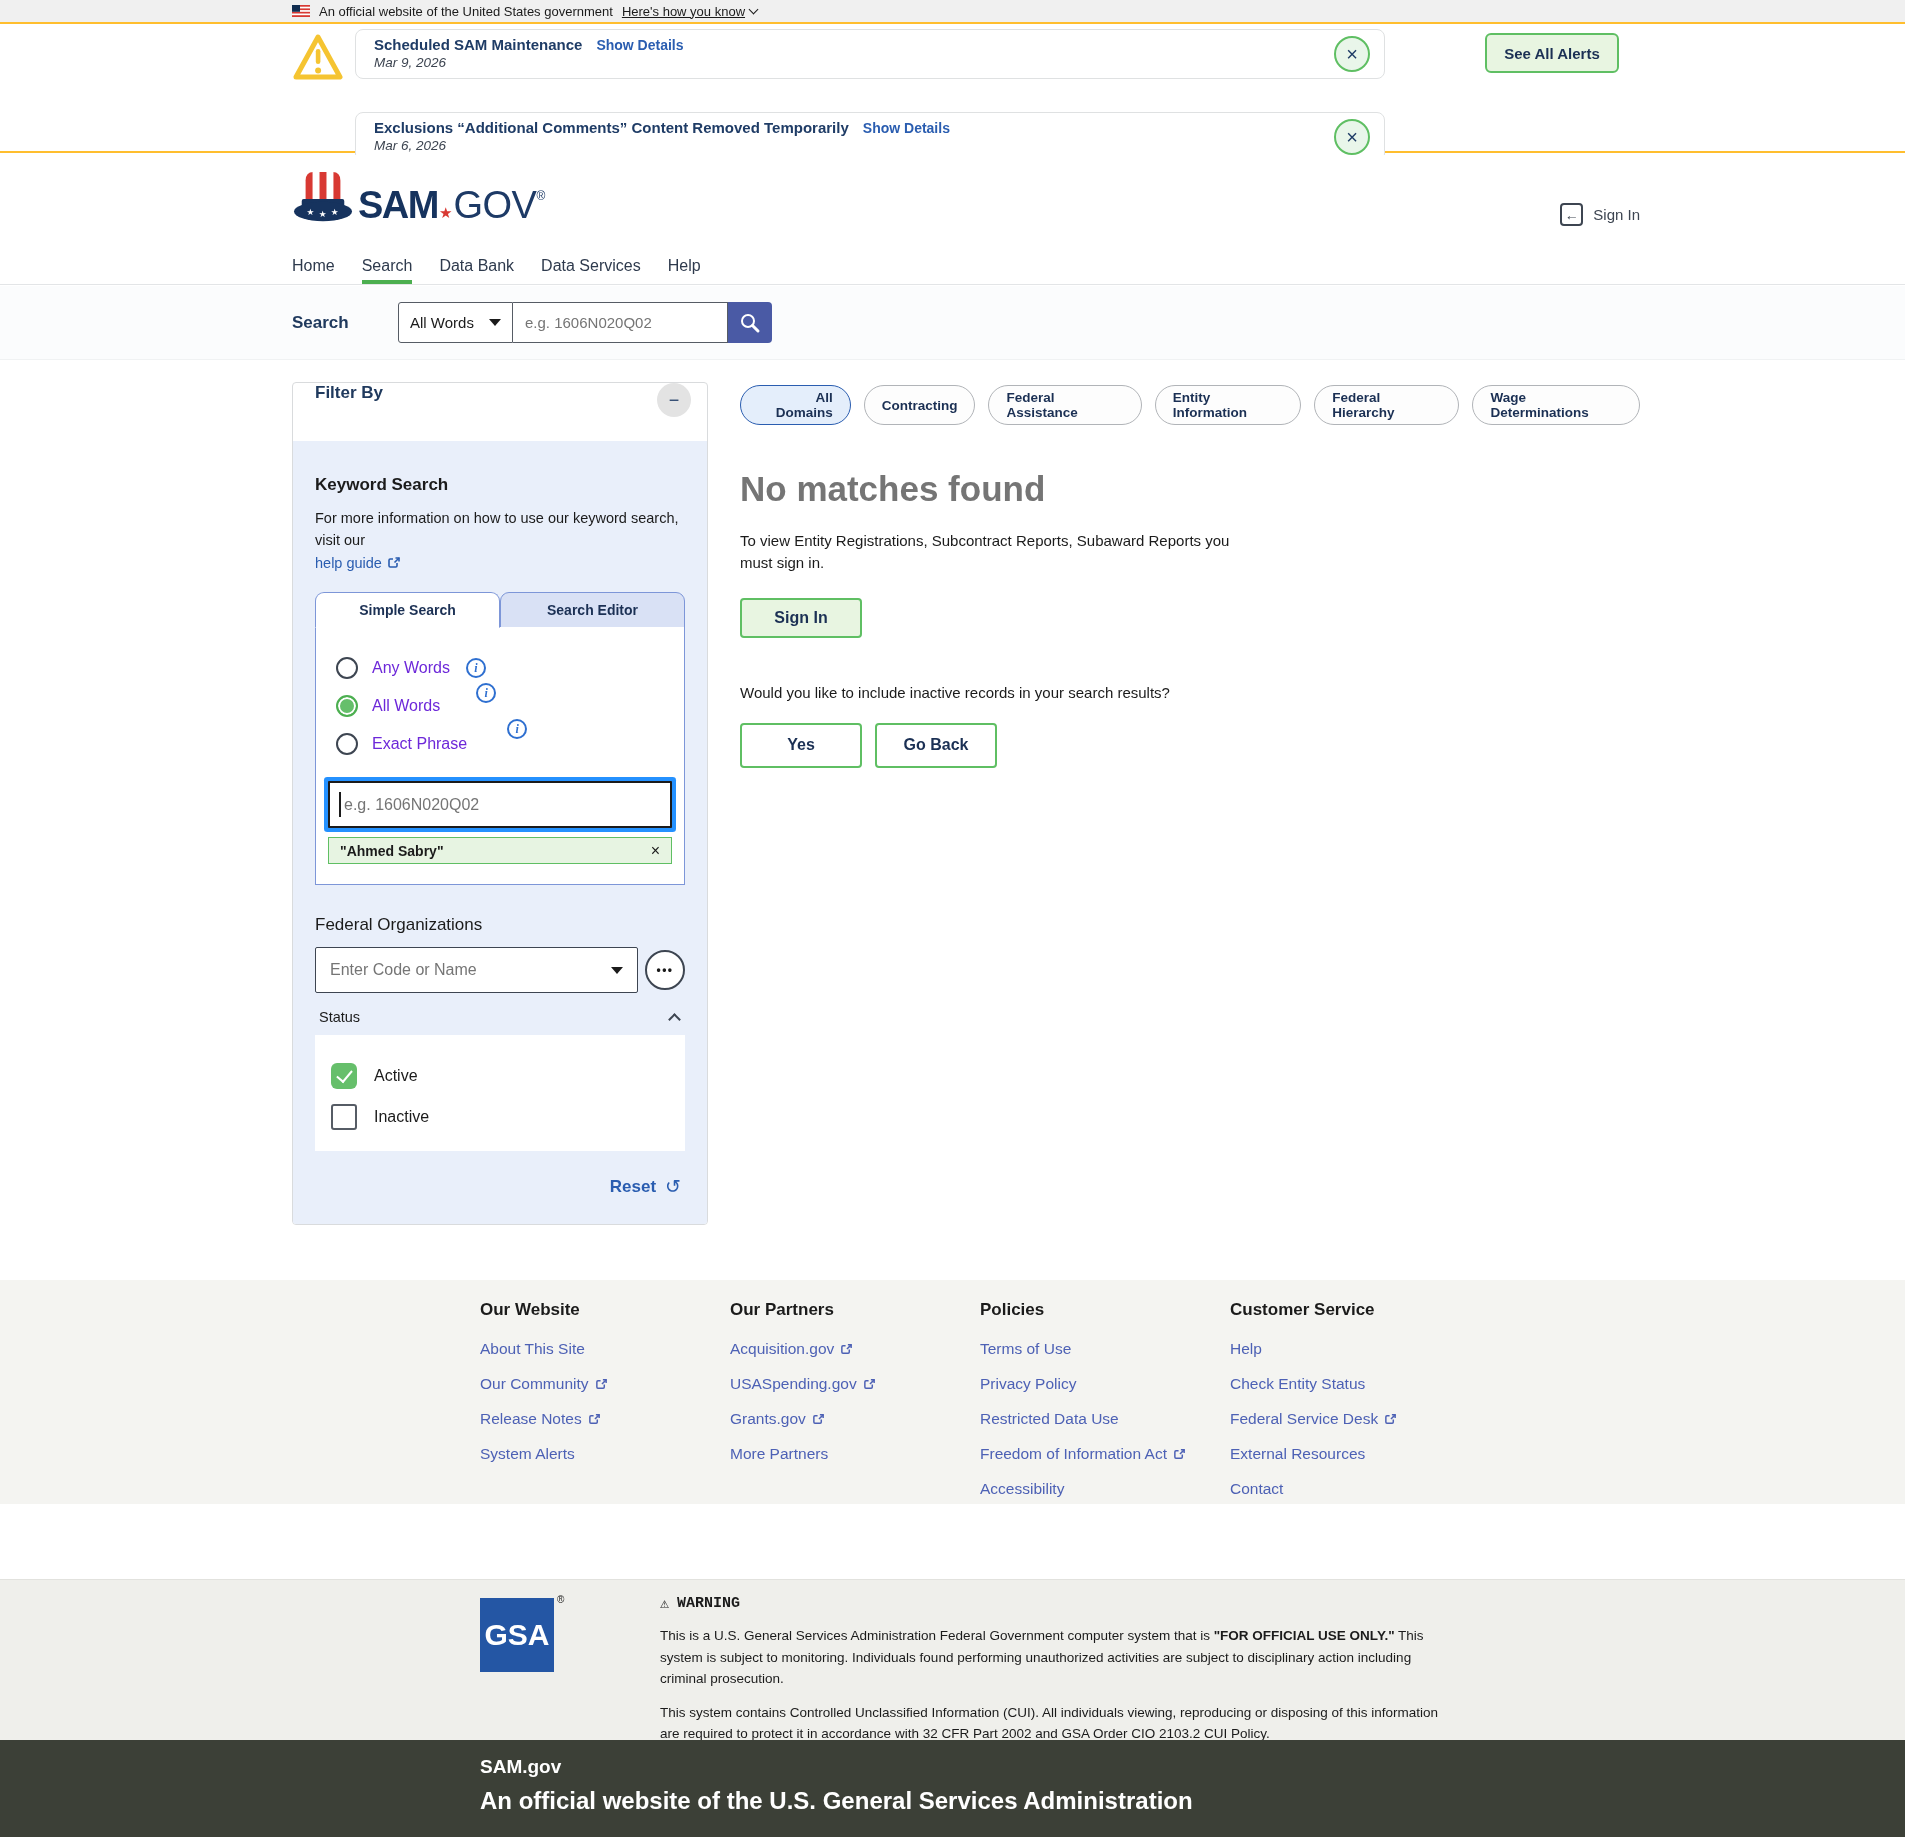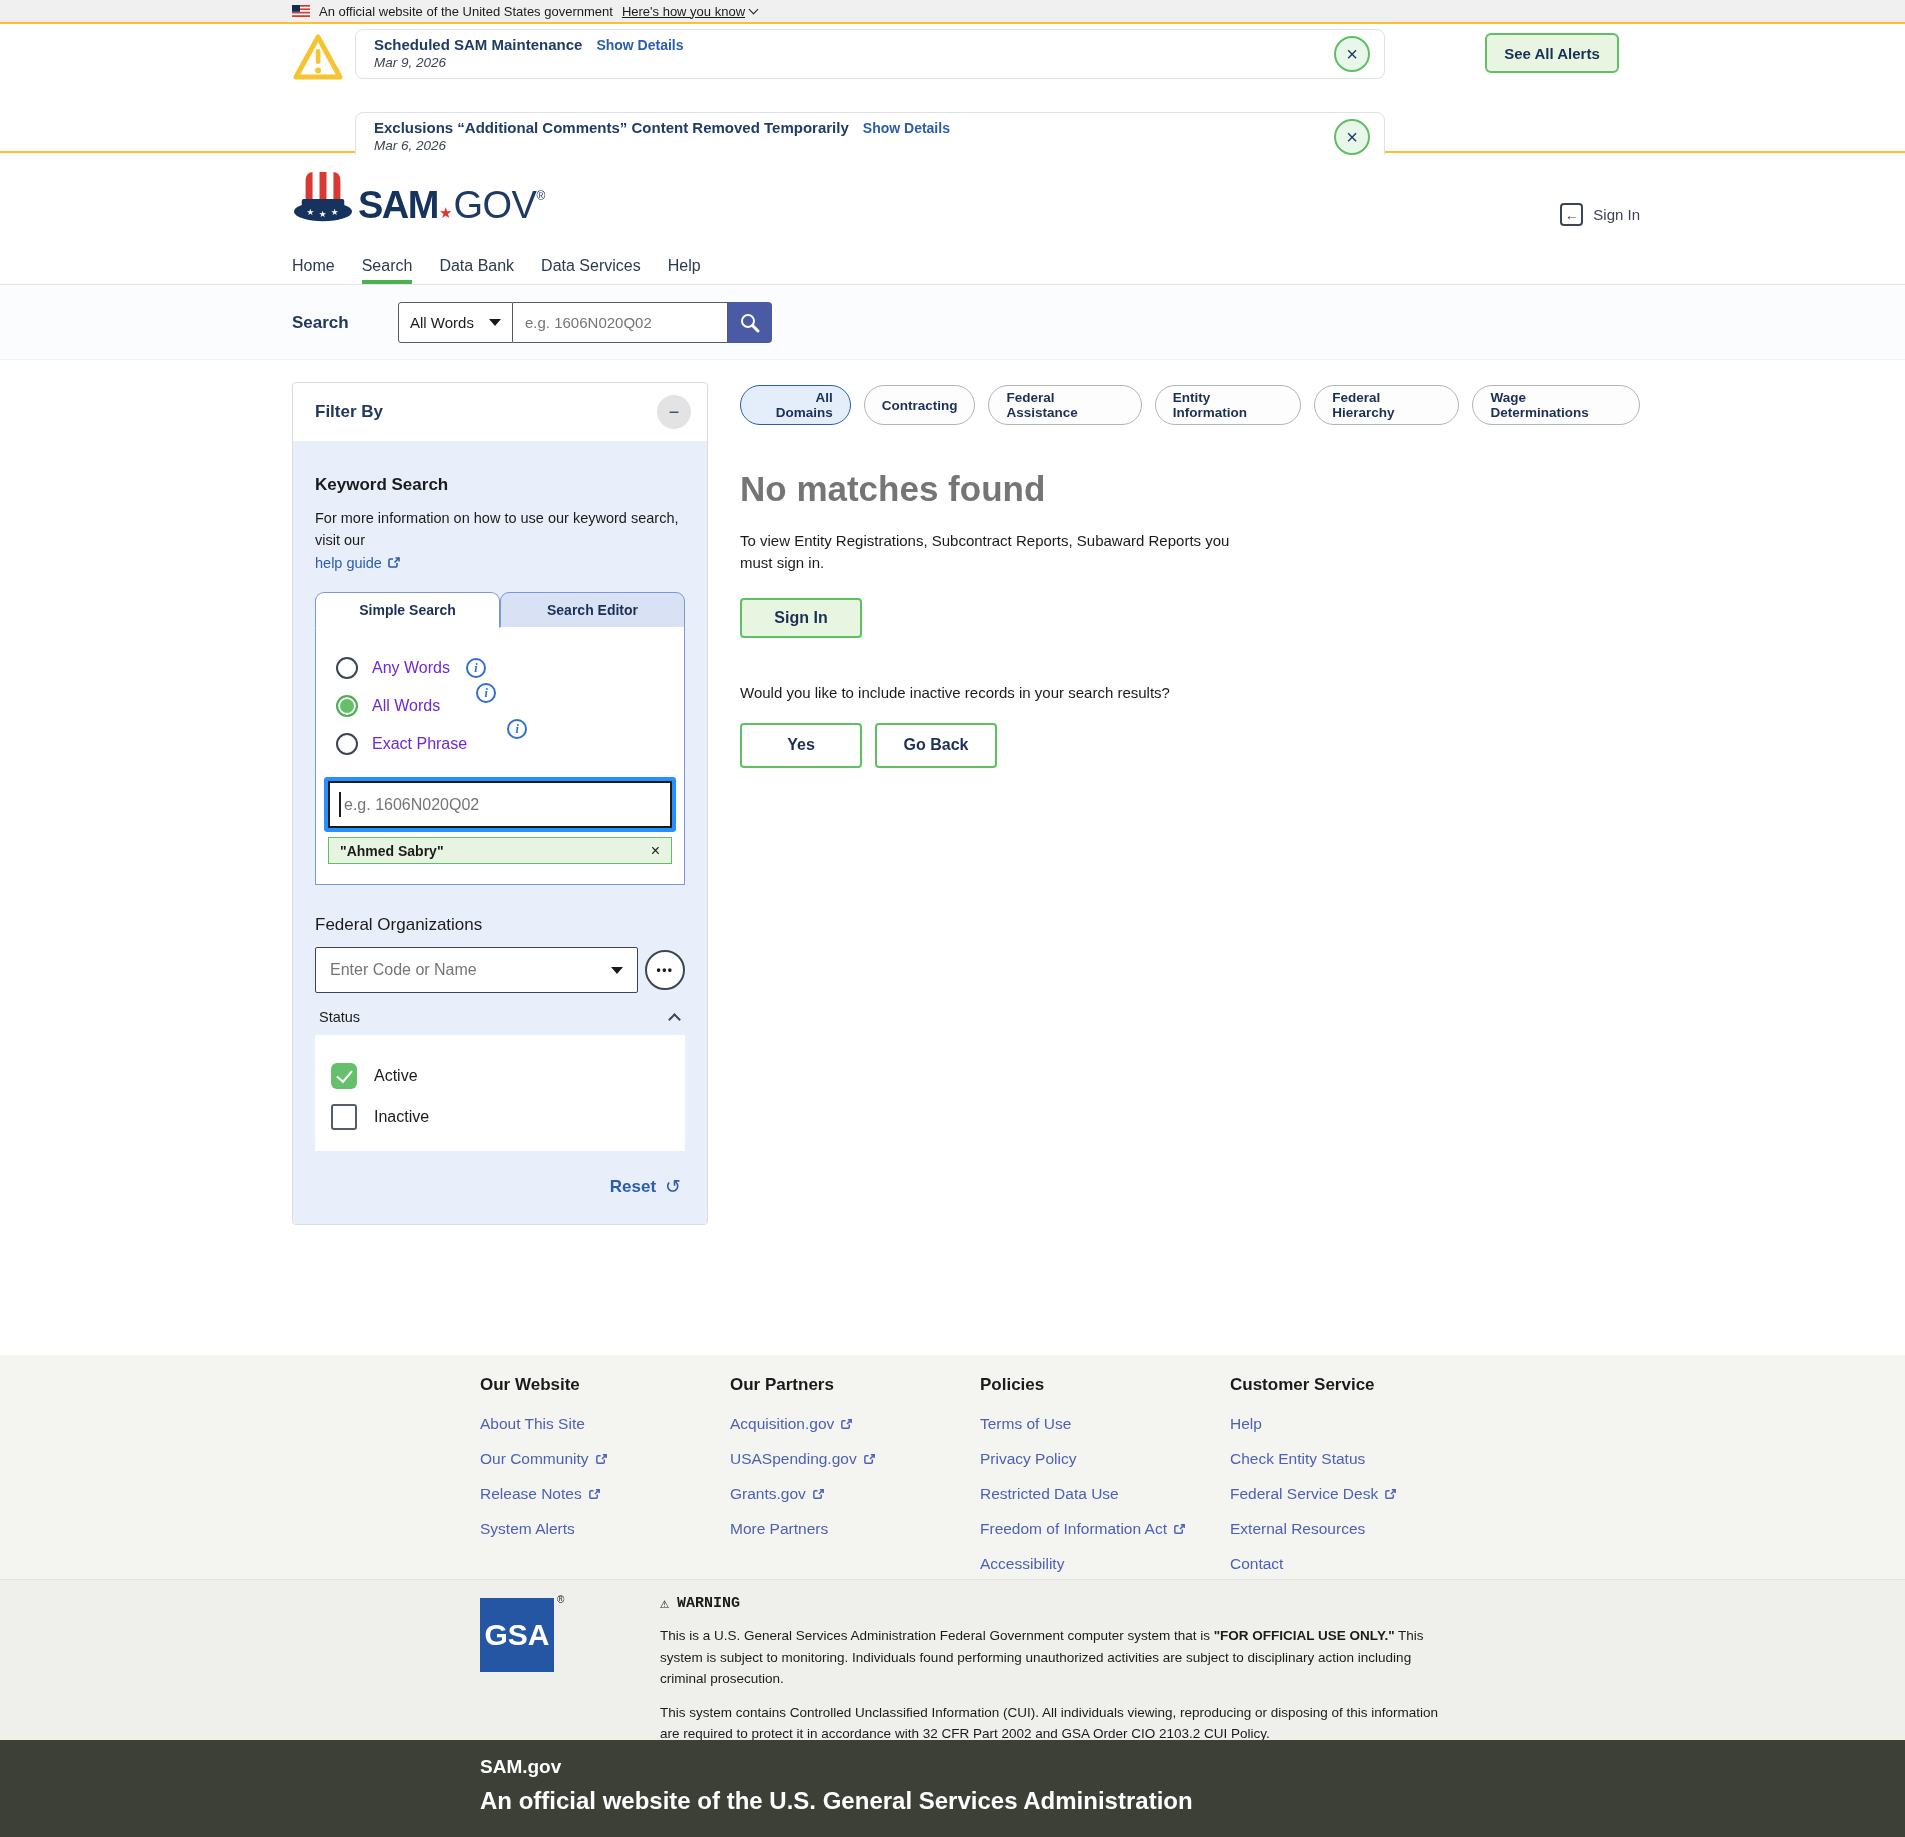--- a/index.html
+++ b/index.html
@@ -61,21 +61,21 @@
     border-top:7px solid #1b1b1b; }
   .strip-input { width:215px; height:41px; border:1px solid #565c65; border-left:none;
     padding:0 12px; font-size:15px; color:#1b1b1b; outline:none; font-family:"Liberation Sans",sans-serif; }
   .strip-input::placeholder { color:#757575; }
   .search-btn { width:44px; height:41px; background:#4a5aa5; border:none; border-radius:0 4px 4px 0;
     display:flex; align-items:center; justify-content:center; cursor:pointer; }
 
   
   .filter-panel { position:absolute; left:292px; top:382px; width:416px; background:#fff;
     border:1px solid #d9dbdd; border-radius:4px; overflow:hidden; }
-  .panel-header { height:58px; display:flex; align-items:center; justify-content:space-between; padding:0 16px 0 22px; }
+  .panel-header { height:58px; display:flex; align-items:flex-start; justify-content:space-between; padding:0 16px 0 22px; }
   .panel-title { font-weight:bold; font-size:17px; color:#203a5e; }
   .minus-btn { width:34px; height:34px; border-radius:50%; background:#e3e3e3; border:none;
     display:flex; align-items:center; justify-content:center; font-size:18px; color:#1f3c66; cursor:pointer; }
   .panel-body { background:#e9effa; padding:24px 22px 18px; }
   .kw-heading { font-weight:bold; font-size:17px; color:#1b1b1b; margin:10px 0 12px; }
   .kw-info { font-size:14.5px; color:#1b1b1b; line-height:1.55; }
   .help-link { color:#2a5db0; display:inline-flex; align-items:center; gap:5px; cursor:pointer; }
   .tabs { display:flex; margin-top:18px; }
   .tab { flex:1; height:36px; display:flex; align-items:center; justify-content:center;
     font-weight:bold; font-size:14px; color:#1b3054; border:1px solid #7d96d8; border-radius:9px 9px 0 0; cursor:pointer; }
@@ -136,21 +136,21 @@
   .sub2 { margin-top:21px; font-size:15px; color:#1b1b1b; width:500px; line-height:1.45; }
   .signin-btn { margin-top:24px; width:122px; height:40px; background:#e8f5e1; border:2px solid #5fbf63;
     border-radius:4px; font-weight:bold; font-size:16px; color:#1b3054;
     display:flex; align-items:center; justify-content:center; cursor:pointer; }
   .question { margin-top:46px; font-size:15px; color:#1b1b1b; }
   .btn-row { margin-top:22px; display:flex; gap:13px; }
   .outline-btn { width:122px; height:45px; background:#fff; border:2px solid #5fbf63; border-radius:4px;
     font-weight:bold; font-size:16px; color:#1b3054; display:flex; align-items:center; justify-content:center; cursor:pointer; }
 
   
-  .footer-links { position:absolute; top:1355px; left:0; right:0; height:224px; background:#f4f4f1; }
+  .footer-links { position:absolute; top:1280px; left:0; right:0; height:224px; background:#f4f4f1; }
   .f-col { position:absolute; top:20px; }
   .f-col.c1 { left:480px; } .f-col.c2 { left:730px; } .f-col.c3 { left:980px; } .f-col.c4 { left:1230px; }
   .f-heading { font-size:17px; font-weight:bold; color:#1b1b1b; margin-bottom:20px; }
   .f-link { display:flex; align-items:center; gap:6px; font-size:15.5px; color:#4d61b5; margin-bottom:17px; cursor:pointer; }
 
   .gsa-strip { position:absolute; top:1579px; left:0; right:0; height:161px; background:#efefeb; border-top:1px solid #e2e2de; }
   .gsa-logo { position:absolute; left:480px; top:18px; width:74px; height:74px; background:#2456a4;
     color:#fff; display:flex; align-items:center; justify-content:center; font-size:30px; font-weight:bold; }
   .gsa-reg { position:absolute; left:557px; top:14px; font-size:10px; color:#1b1b1b; }
   .warning-block { position:absolute; left:660px; top:14px; width:800px; }

